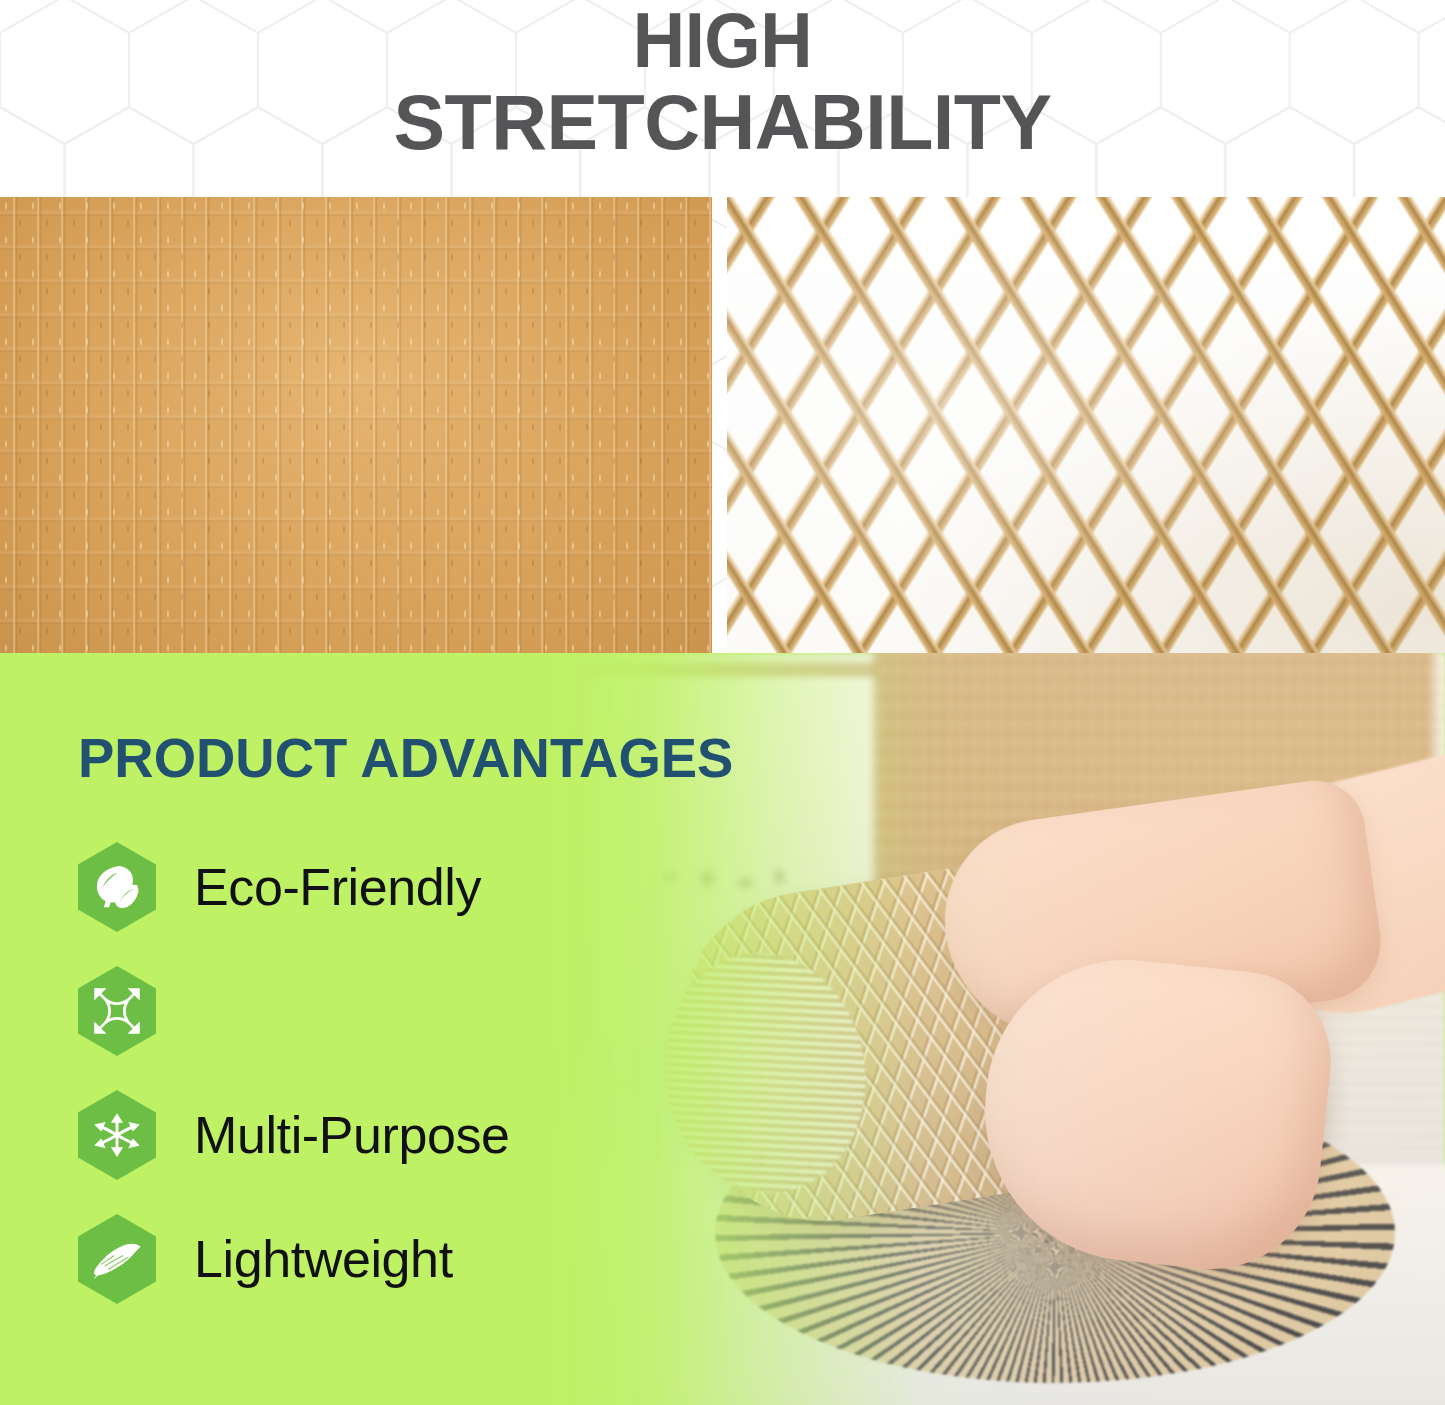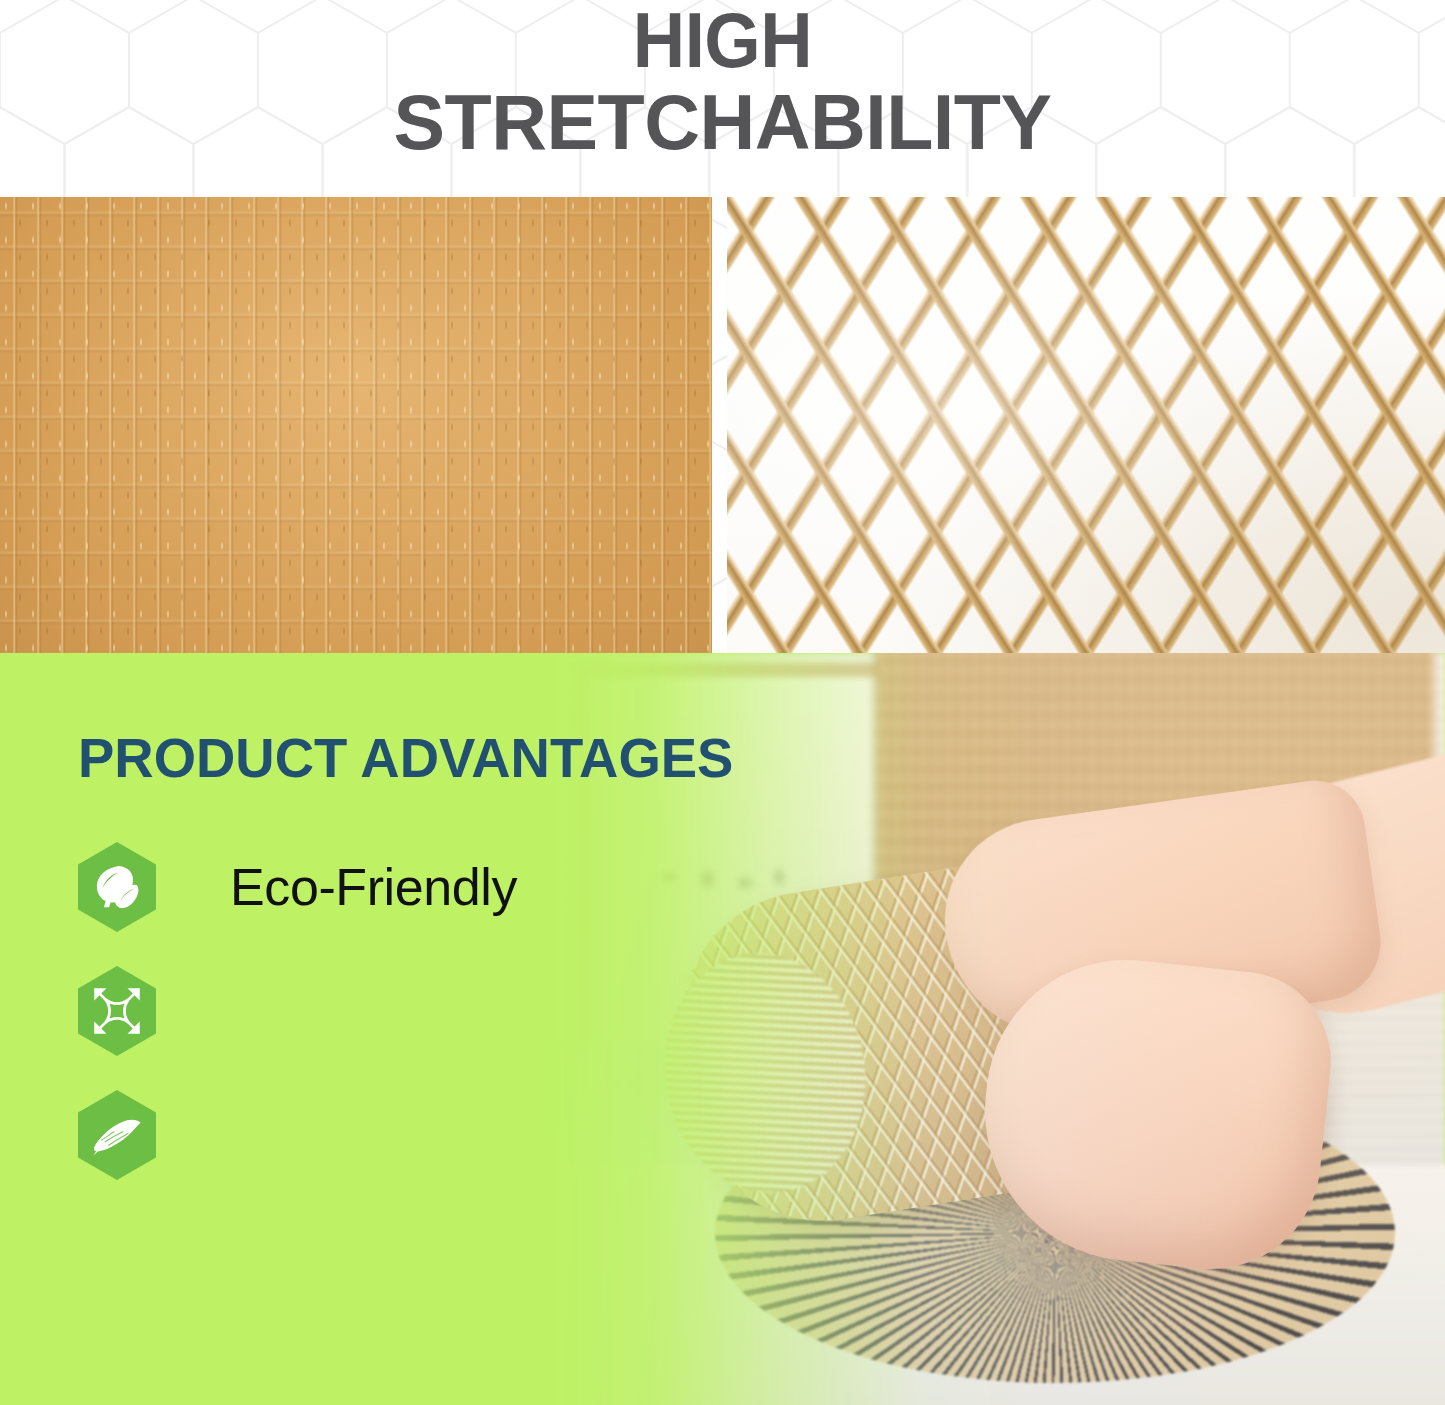--- a/index.html
+++ b/index.html
@@ -325,21 +325,20 @@
   }
   .feature-list {
     position: absolute;
     left: 72px; top: 172px;
     width: 980px;
   }
   .feature {
     display: flex;
     align-items: center;
     height: 124px;
-    gap: 36px;
   }
   .badge {
     width: 90px;
     height: 90px;
     flex: 0 0 90px;
     position: relative;
     display: flex;
     align-items: center;
     justify-content: center;
   }
@@ -453,35 +452,55 @@
               <path fill="none" stroke="#ffffff" stroke-width="3.2" stroke-linecap="round" d="M19 19 C27 25 37 25 45 19 C39 27 39 37 45 45 C37 39 27 39 19 45 C25 37 25 27 19 19 Z"></path>
               <path fill="none" stroke="#ffffff" stroke-width="3.2" stroke-linecap="round" d="M19 19 L8 8 M45 19 L56 8 M45 45 L56 56 M19 45 L8 56"></path>
               <path fill="#ffffff" d="M6 6 L20 6 L14.5 11.5 L11.5 14.5 L6 20 Z"></path>
               <path fill="#ffffff" d="M58 6 L58 20 L52.5 14.5 L49.5 11.5 L44 6 Z"></path>
               <path fill="#ffffff" d="M58 58 L44 58 L49.5 52.5 L52.5 49.5 L58 44 Z"></path>
               <path fill="#ffffff" d="M6 58 L6 44 L11.5 49.5 L14.5 52.5 L20 58 Z"></path>
             </svg>
           </div>
         </div>
 
+        <div class="feature">
+          <div class="badge">
+            <div class="badge-shape"></div>
+            <svg viewBox="0 0 64 64" xmlns="http://www.w3.org/2000/svg">
+              <g fill="none" stroke="#ffffff" stroke-width="3.4" stroke-linecap="round">
+                <path d="M32 13 L32 51"></path>
+                <path d="M12 22 C24 26 40 38 52 42"></path>
+                <path d="M52 22 C40 26 24 38 12 42"></path>
+              </g>
+              <path fill="#ffffff" d="M32 7 L39 18 L25 18 Z"></path>
+              <path fill="#ffffff" d="M32 57 L25 46 L39 46 Z"></path>
+              <path fill="#ffffff" d="M6 20 L19 17 L14 28 Z"></path>
+              <path fill="#ffffff" d="M58 20 L45 17 L50 28 Z"></path>
+              <path fill="#ffffff" d="M6 44 L19 47 L14 36 Z"></path>
+              <path fill="#ffffff" d="M58 44 L45 47 L50 36 Z"></path>
+            </svg>
+          </div>
+          <div class="feature-label">Multi-Purpose</div>
+        </div>
 
         <div class="feature">
           <div class="badge">
             <div class="badge-shape"></div>
             <svg viewBox="0 0 64 64" xmlns="http://www.w3.org/2000/svg">
               <path fill="#ffffff" d="M59 18c-4-4-12-5-21-1C28 21 18 29 11 38c-4 5-6 9-5 11 1 2 5 2 11 0 4-1 8-3 13-6 9-5 17-12 22-18 4-4 6-6 7-7z"></path>
               <g stroke="#6CBE45" stroke-width="1.2" fill="none" opacity="0.85">
                 <path d="M18 40 C24 36 31 32 39 28"></path>
                 <path d="M22 44 C28 40 36 35 45 30"></path>
                 <path d="M14 38 C19 35 24 31 29 28"></path>
                 <path d="M27 46 C34 42 42 37 50 31"></path>
                 <path d="M33 47 C40 43 47 38 54 32"></path>
               </g>
               <path fill="#ffffff" d="M10 49c-2 2-4 4-5 6 2-1 4-3 6-5z"></path>
             </svg>
           </div>
+          <div class="feature-label">Lightweight</div>
         </div>
 
       </div>
     </div>
   </div>
 
 </div>
 
 </body></html>

